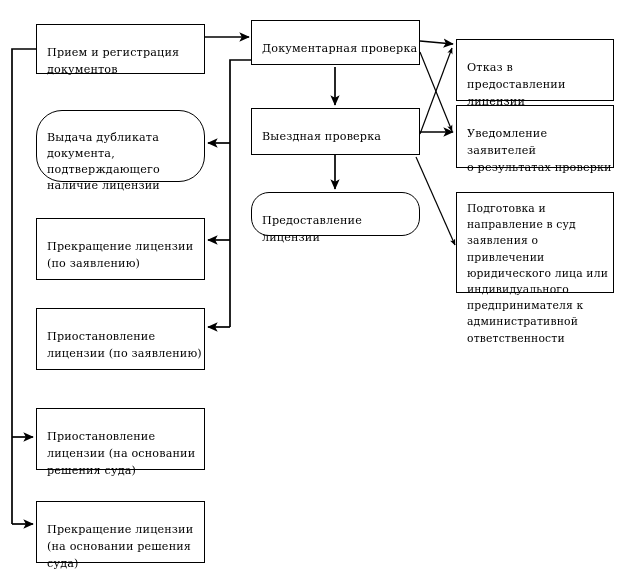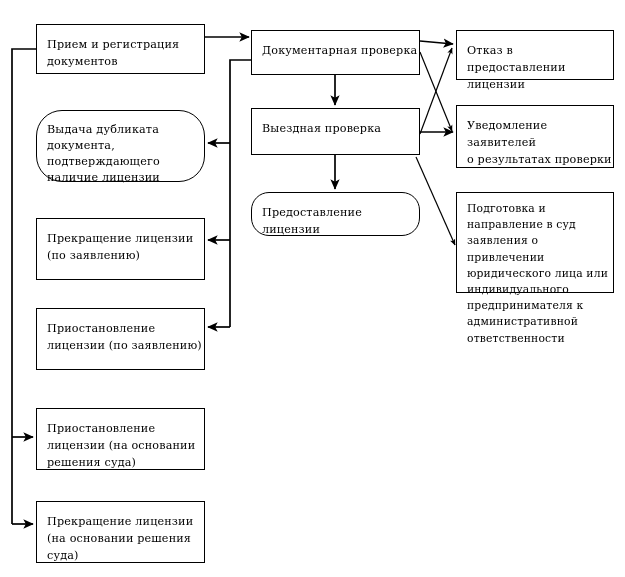--- a/index.html
+++ b/index.html
@@ -25,21 +25,21 @@
   }
   .node {
     position: absolute;
     box-sizing: border-box;
     border: 1.6px solid #000000;
     background: #ffffff;
     color: #000000;
     font-size: 11.2px;
     line-height: 17px;
     letter-spacing: 0.15px;
-    padding: 11px 0 0 10px;
+    padding: 19px 0 0 10px;
     z-index: 2;
   }
   .node span {
     display: block;
     white-space: pre-line;
   }
 </style>
 </head>
 <body>
 
@@ -83,25 +83,25 @@
       <path d="M 12 524 L 33 524" marker-end="url(#ah)"></path>
 
     </g>
   </svg>
 
   <div class="node" style="left:36px; top:24px; width:169px; height:50px;">
     <span>Прием и регистрация
 документов</span>
   </div>
 
-  <div class="node" style="left:251px; top:30px; width:169px; height:45px;">
+  <div class="node" style="left:251px; top:20px; width:169px; height:45px;">
     <span>Документарная проверка</span>
   </div>
 
-  <div class="node" style="left:456px; top:30px; width:158px; height:50px;">
+  <div class="node" style="left:456px; top:39px; width:158px; height:62px;">
     <span>Отказ в предоставлении
 лицензии</span>
   </div>
 
   <div class="node" style="left:36px; top:110px; width:169px; height:72px; line-height:16px;border-radius:26px;">
     <span>Выдача дубликата
 документа,
 подтверждающего
 наличие лицензии</span>
   </div>

